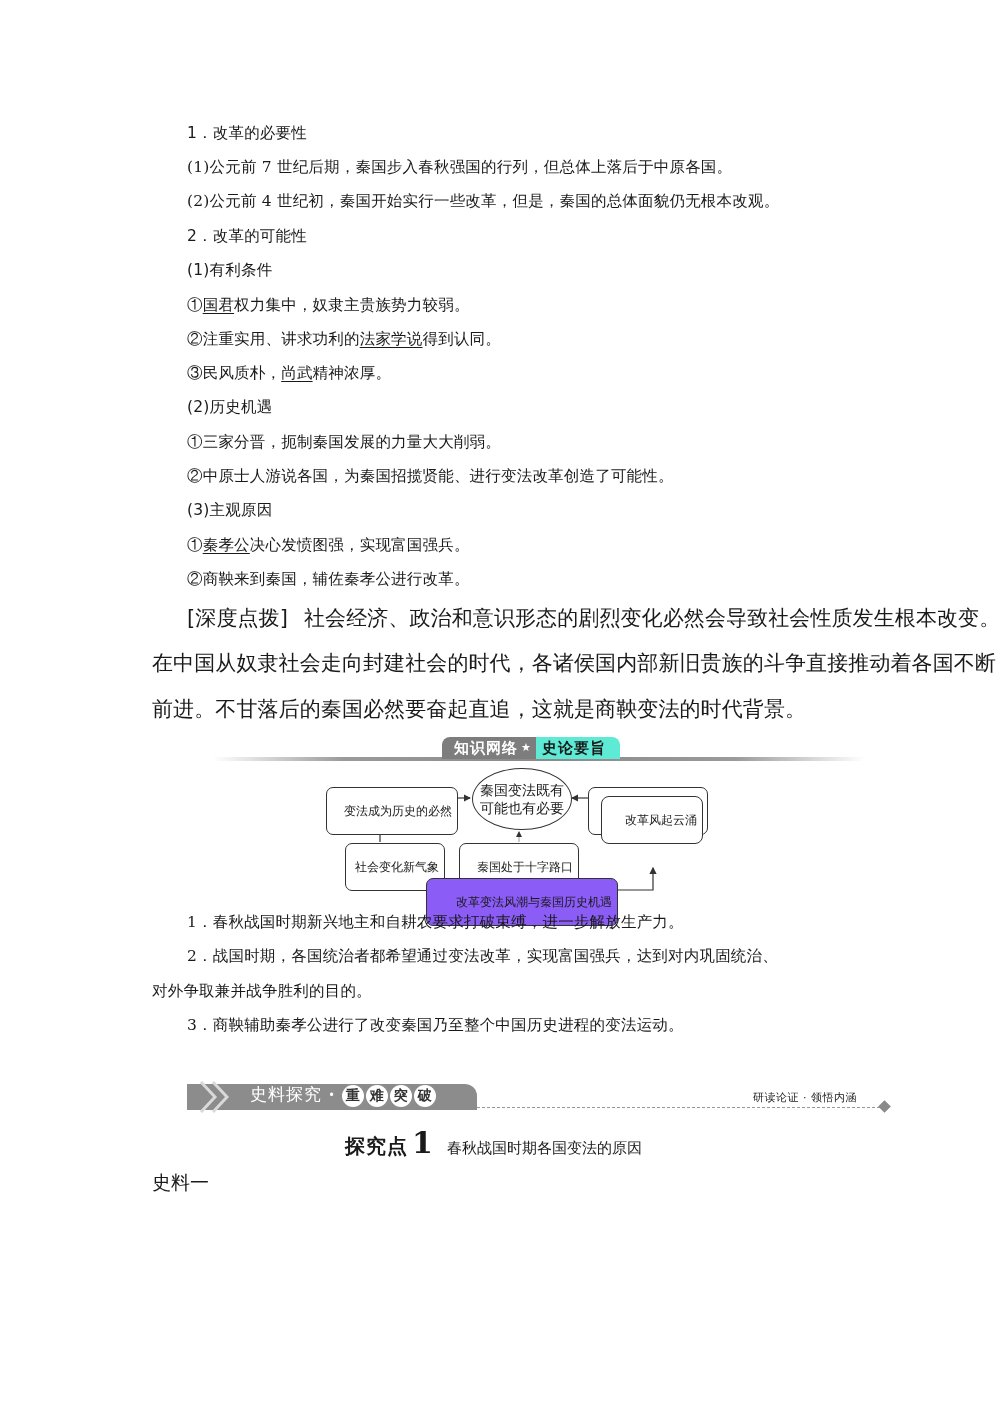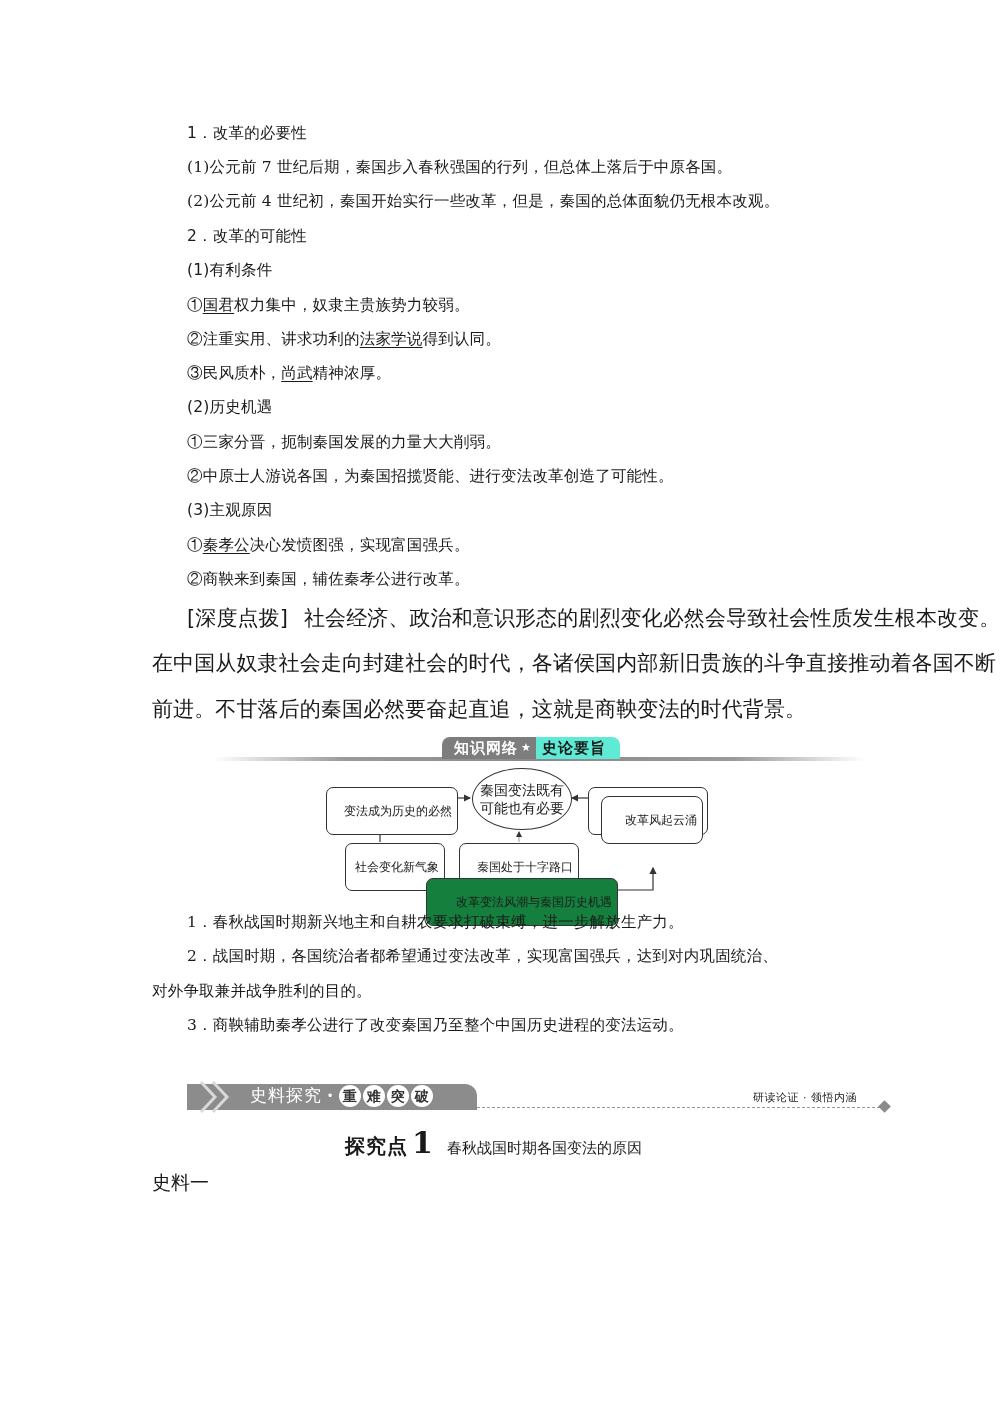--- a/index.html
+++ b/index.html
@@ -61,21 +61,21 @@
       border: 1.3px solid #333;
       border-radius: 7px;
       background: #fff;
       font-size: 12px;
       line-height: 22px;
       text-align: right;
       white-space: nowrap;
       padding: 12px 5px;
       pointer-events: auto;
     }
-    .node.shaded { background: #15803d; }
+    .node.shaded { background: #8b5cf6; }
     .ellipse {
       position: absolute;
       border: 1.3px solid #333;
       border-radius: 50%;
       background: #fff;
       font-size: 14px;
       line-height: 18px;
       text-align: center;
       display: flex; flex-direction: column; justify-content: center; align-items: center;
       pointer-events: auto;
@@ -84,21 +84,21 @@
     .hs-banner {
       position: absolute; left: 187px; top: 1084px; width: 290px; height: 26px;
       background: #8c8c8c;
       border-radius: 0 12px 0 0;
     }
     .hs-chevrons {
       position: absolute; left: 197px; top: 1080px; width: 40px; height: 34px;
     }
     .hs-title {
       position: absolute; left: 250px; top: 1084px; height: 23px;
-      font-family: Liberation Sans, sans-serif;
+      font-family: Liberation Mono, monospace;
       color: #ffffff; font-size: 17px; line-height: 26px; letter-spacing: 1px;
       display: flex; align-items: center;
     }
     .hs-dot { margin: 0 6px; font-size: 12px; }
     .hs-circ {
       display: inline-flex; width: 22px; height: 22px; border-radius: 50%;
       background: #ffffff; color: #333; font-weight: bold; font-size: 14px;
       align-items: center; justify-content: center; margin-right: 2px;
     }
     .hs-dashline {

